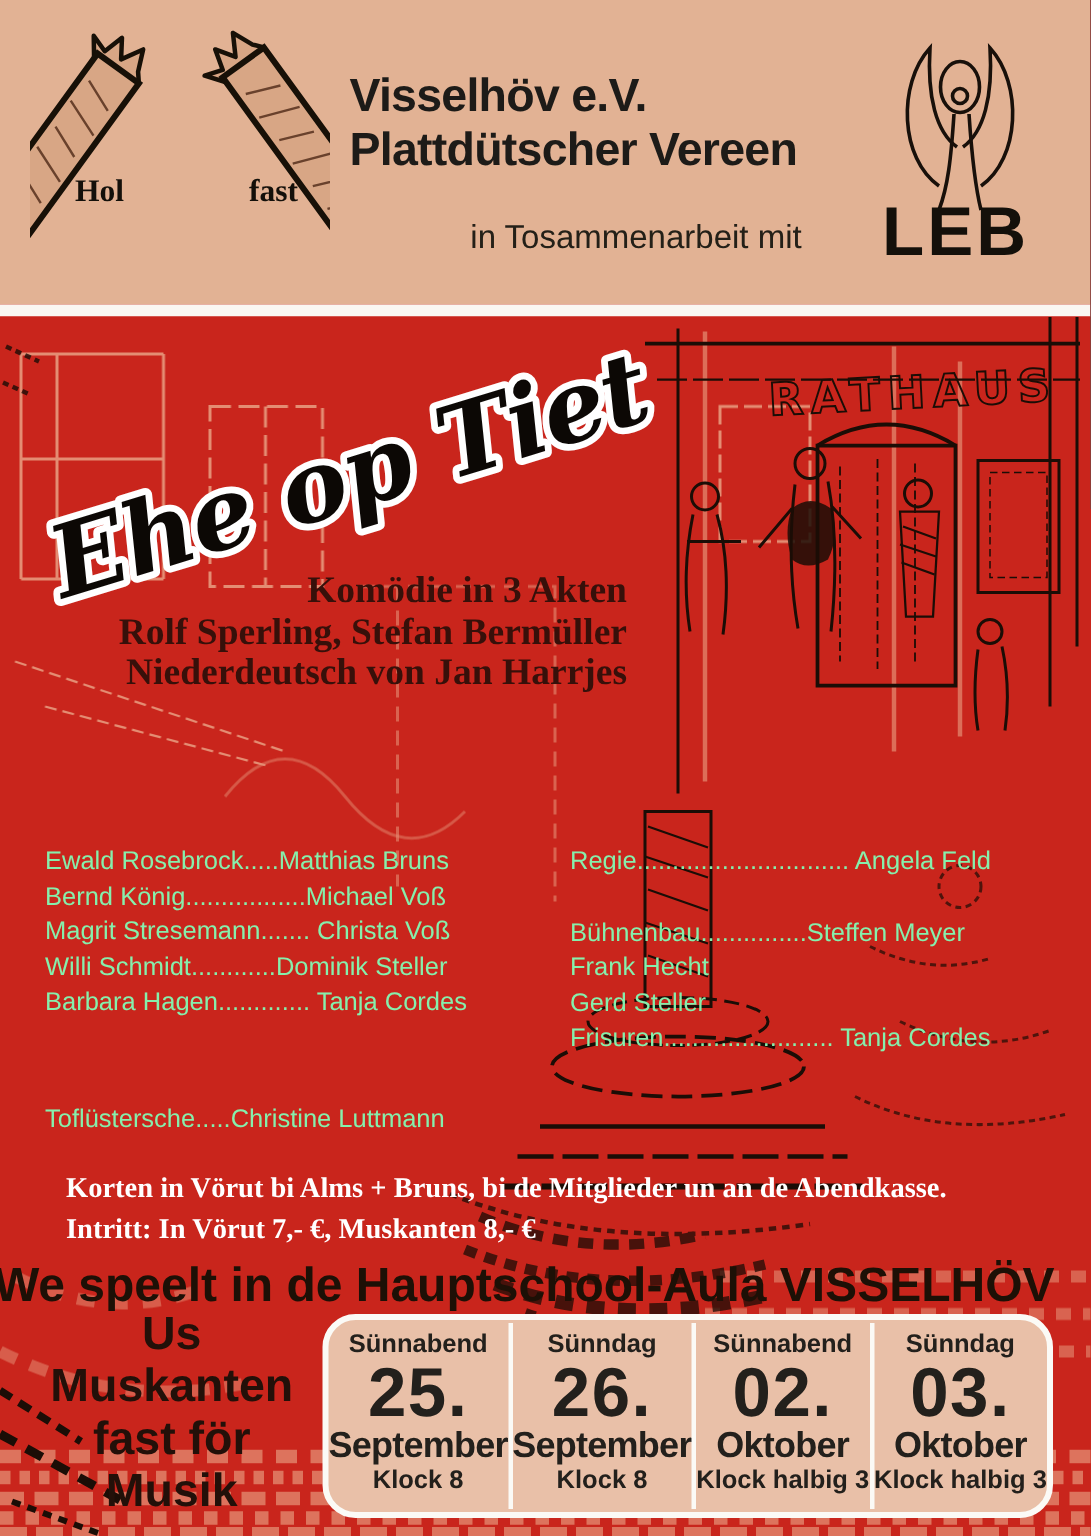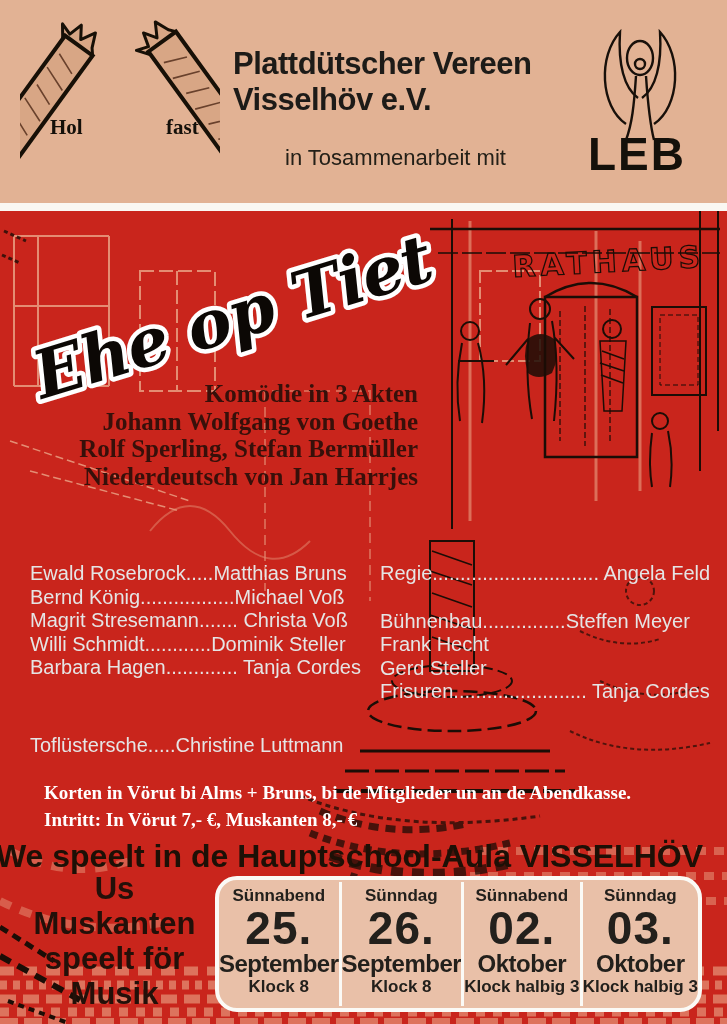--- a/index.html
+++ b/index.html
@@ -4,39 +4,39 @@
 <style>
   html,body{margin:0;padding:0;background:#555;}
   .poster{position:relative;width:727px;height:1024px;overflow:hidden;
           font-family:"Liberation Sans",sans-serif;background:#c9251c;}
 
   
   .header{position:absolute;left:0;top:0;width:727px;height:203px;background:#e2b294;}
   .holfast-svg{position:absolute;left:20px;top:16px;}
   .org-block{position:absolute;left:233px;top:46px;width:330px;}
   .org-line{font-weight:bold;font-size:31px;line-height:36px;color:#1d1b18;letter-spacing:-0.5px;}
-  .coop{font-size:22px;color:#242018;margin-top:27px;margin-left:52px;}
+  .coop{font-size:22px;color:#242018;margin-top:27px;margin-left:52px;text-align:center;}
   .leb-svg{position:absolute;left:560px;top:22px;}
 
   .divider{position:absolute;left:0;top:203px;width:727px;height:8px;background:#faf7f2;}
 
   
   .body{position:absolute;left:0;top:211px;width:727px;height:813px;background:#c9251c;overflow:hidden;}
   .sketch{position:absolute;left:0;top:0;}
 
   .title-art{position:absolute;left:2px;top:12px;}
   .title-text{font-family:"DejaVu Serif",serif;font-style:italic;font-weight:bold;font-size:66px;
               fill:#0c0805;stroke:#ffffff;stroke-width:9px;paint-order:stroke;stroke-linejoin:round;
               letter-spacing:-1px;}
 
   .subtitle{position:absolute;left:20px;top:169px;width:398px;text-align:right;}
   .subtitle div{font-family:"Liberation Serif",serif;font-weight:bold;font-size:25px;line-height:27.5px;color:#37100a;}
 
   .cast-left{position:absolute;left:30px;top:351px;width:330px;}
-  .cast-left div,.prompter,.crew div{font-size:20px;line-height:23.5px;color:#e5e5e5;white-space:nowrap;}
+  .cast-left div,.prompter,.crew div{font-size:17px;line-height:23.5px;color:#86efac;white-space:nowrap;}
   .prompter{position:absolute;left:30px;top:523px;}
   .crew{position:absolute;left:380px;top:351px;width:327px;}
   .crew .gap-after{margin-bottom:24px;}
   .crew .right{}
   .crew .maske{margin-top:24px;}
 
   .tickets{position:absolute;left:44px;top:568px;width:660px;}
   .tickets div{font-family:"Liberation Serif",serif;font-weight:bold;font-size:19px;line-height:27px;color:#ffffff;}
 
   .venue{position:absolute;right:24px;top:627px;font-weight:bold;font-size:32px;color:#1d1006;white-space:nowrap;}
@@ -76,22 +76,22 @@
       <g transform="translate(141,24) rotate(-36)">
         <path d="M-17 6 L-26 -6 L-14 -2 L-10 -16 L-2 -4 L6 -18 L12 -4 L17 2 L17 6 Z" fill="#d8a685" stroke="#171007" stroke-width="3" stroke-linejoin="round"></path>
         <rect x="-17" y="2" width="34" height="150" fill="#d8a685" stroke="#171007" stroke-width="4"></rect>
         <path d="M-11 20 l22 9 M-13 38 l26 10 M-11 58 l22 9 M-13 76 l26 10 M-11 96 l22 9 M-12 114 l24 10 M-10 132 l20 8" stroke="#69412c" stroke-width="1.6" fill="none"></path>
       </g>
       <text x="30" y="118" class="logo-label">Hol</text>
       <text x="146" y="118" class="logo-label">fast</text>
     </svg>
 
     <div class="org-block">
+      <div class="org-line">Visselhöv e.V.</div>
       <div class="org-line">Plattdütscher Vereen</div>
-      <div class="org-line">Visselhöv e.V.</div>
       <div class="coop">in Tosammenarbeit mit</div>
     </div>
 
     <svg class="leb-svg" width="158" height="158" viewBox="0 0 158 158">
       <g stroke="#18100a" stroke-width="2.4" fill="none">
         <path d="M66 102 C 40 84, 38 34, 60 10 C 58 42, 64 66, 78 76"></path>
         <path d="M94 102 C 120 84, 122 34, 100 10 C 102 42, 96 66, 82 76"></path>
         <ellipse cx="80" cy="36" rx="13" ry="17"></ellipse>
         <circle cx="80" cy="42" r="5"></circle>
         <path d="M76 54 C 74 84, 72 102, 66 118"></path>
@@ -169,21 +169,20 @@
         <path d="M4 20 l22 10 M2 44 l18 8" stroke-width="3" stroke-dasharray="4 3" opacity="0.8"></path>
       </g>
     </svg>
 
     <svg class="title-art" width="500" height="235" viewBox="0 0 500 235">
       <text transform="translate(40,176) rotate(-17)" class="title-text">Ehe op Tiet</text>
     </svg>
 
     <div class="subtitle">
       <div>Komödie in 3 Akten</div>
-      <div>Johann Wolfgang von Goethe</div>
       <div>Rolf Sperling, Stefan Bermüller</div>
       <div>Niederdeutsch von Jan Harrjes</div>
     </div>
 
     <div class="cast-left">
       <div>Ewald Rosebrock.....Matthias Bruns</div>
       <div>Bernd König.................Michael Voß</div>
       <div>Magrit Stresemann....... Christa Voß</div>
       <div>Willi Schmidt............Dominik Steller</div>
       <div>Barbara Hagen............. Tanja Cordes</div>
@@ -201,21 +200,21 @@
     <div class="tickets">
       <div>Korten in Vörut bi Alms + Bruns, bi de Mitglieder un an de Abendkasse.</div>
       <div>Intritt: In Vörut 7,- €, Muskanten 8,- €</div>
     </div>
 
     <div class="venue">We speelt in de Hauptschool-Aula VISSELHÖV</div>
 
     <div class="music">
       <div>Us</div>
       <div>Muskanten</div>
-      <div>speelt för</div>
+      <div>fast för</div>
       <div>Musik</div>
     </div>
 
     <div class="dates">
       <div class="date-col">
         <div class="d-day">Sünnabend</div>
         <div class="d-num">25.</div>
         <div class="d-month">September</div>
         <div class="d-time">Klock 8</div>
       </div>

